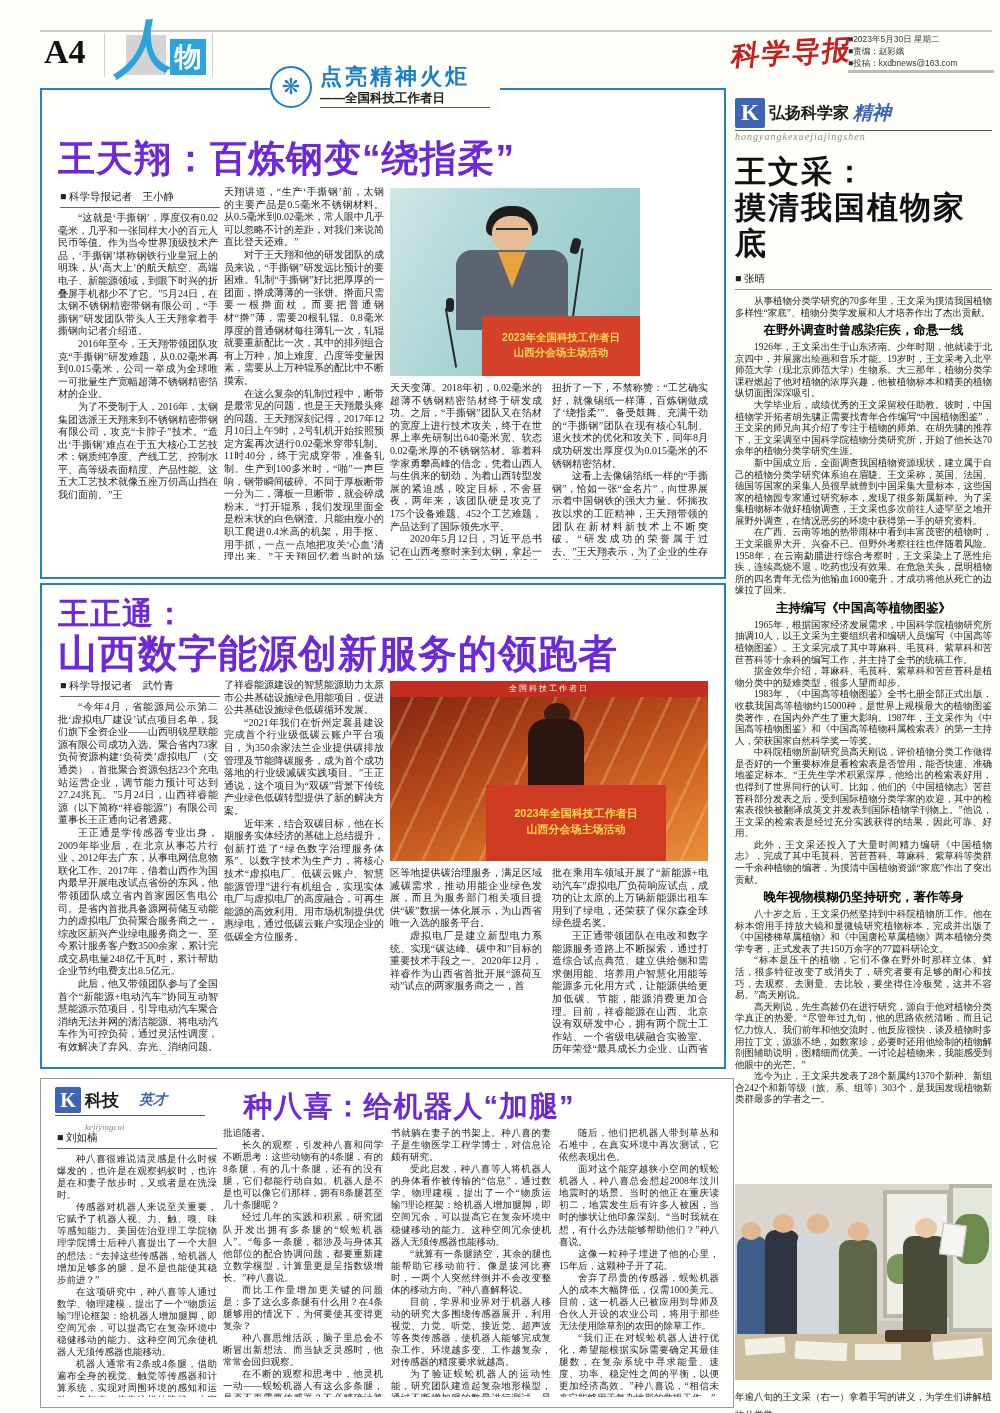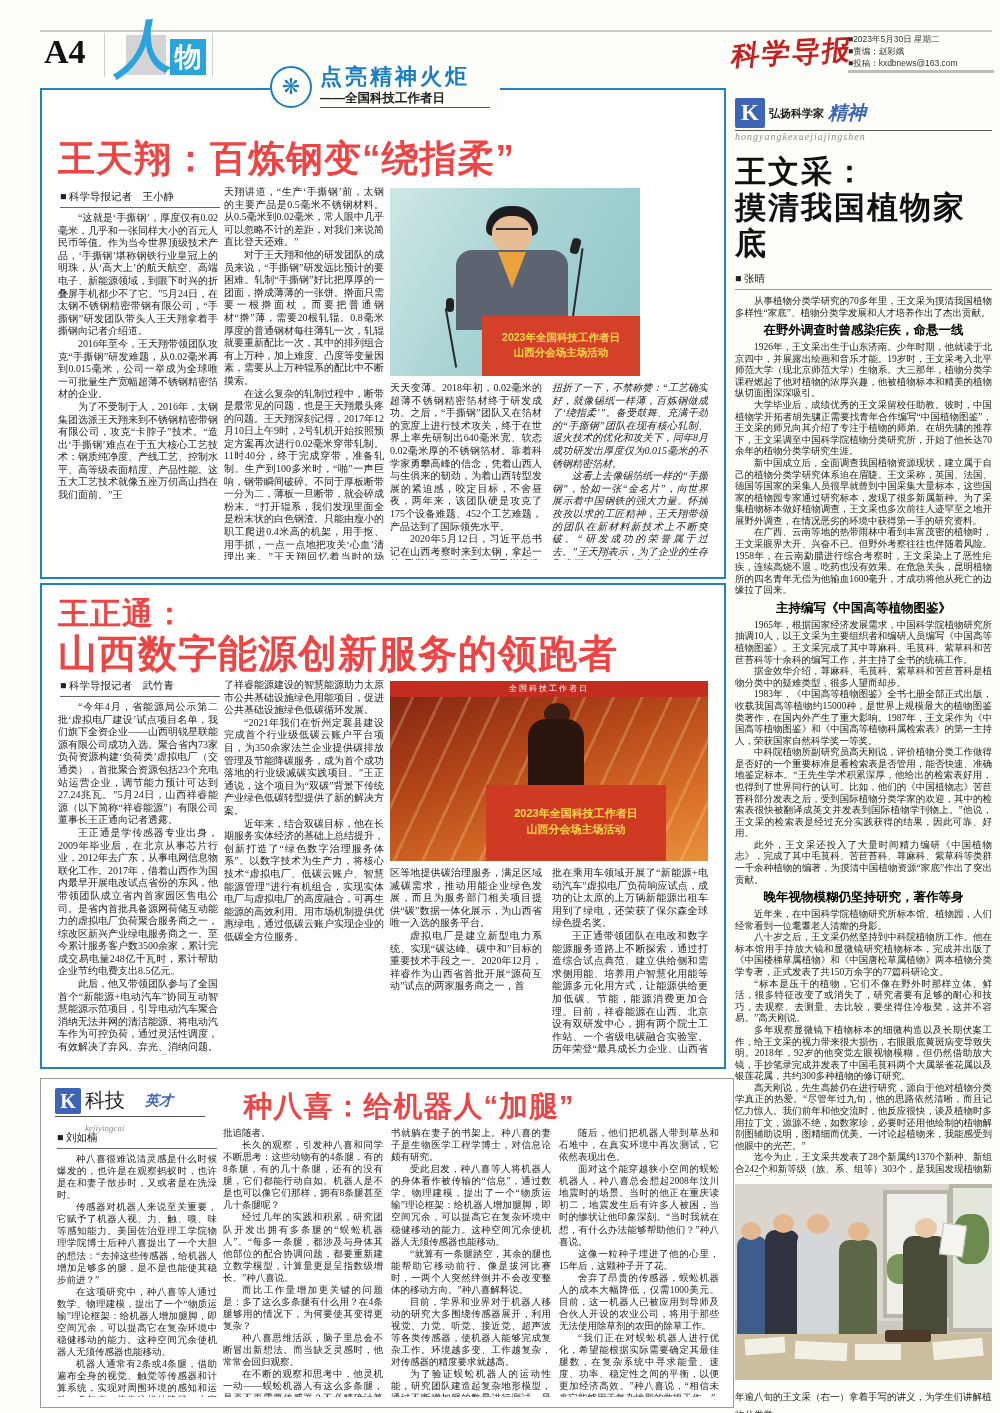--- a/index.html
+++ b/index.html
@@ -27,21 +27,21 @@
           font-size:22px;color:#1b7dc2;letter-spacing:3px;}
   .banner-sub{position:absolute;left:50px;top:30px;font-family:"Liberation Sans",sans-serif;font-weight:bold;
           font-size:12.5px;color:#222;}
   .banner-rule{position:absolute;left:50px;top:47px;width:170px;height:1px;background:#555;}
 
   
   .box-a1{left:40px;top:88px;width:682px;height:487px;border:2px solid #1e83c0;background:#fff;}
   .box-a2{left:40px;top:583px;width:682px;height:482px;border:2px solid #1e83c0;background:#fff;}
   .box-a3{left:40px;top:1078px;width:692px;height:328px;border:1px solid #9a9a9a;background:#fff;}
 
-  .headline{font-family:"Liberation Sans",sans-serif;font-weight:bold;color:#ef4444;letter-spacing:1px;}
+  .headline{font-family:"Liberation Sans",sans-serif;font-weight:bold;color:#6d28d9;letter-spacing:1px;}
   .byline{font-size:10.5px;color:#222;padding-bottom:3px;border-bottom:1px solid #666;}
 
   .col p{margin:0;text-indent:2em;text-align:justify;}
   .col p.cont{text-indent:0;}
   .bodytext p{font-size:10px;line-height:1.26;}
   .smalltext p{font-size:9.5px;line-height:1.27;}
   .colwrap{display:flex;}
 
   
   .photo1{position:relative;width:250px;height:188px;overflow:hidden;
@@ -152,21 +152,21 @@
             <span>2023年全国科技工作者日</span><br>
             <span>山西分会场主场活动</span>
           </div>
         </div>
       </div>
       <div class="colwrap" style="margin-top:6px;gap:10px;">
         <div class="col bodytext" style="width:152px;height:178px;overflow:hidden;">
             <p class="cont">天天变薄。2018年初，0.02毫米的超薄不锈钢精密箔材终于研发成功。之后，“手撕钢”团队又在箔材的宽度上进行技术攻关，终于在世界上率先研制出640毫米宽、软态0.02毫米厚的不锈钢箔材。靠着科学家勇攀高峰的信念，凭着山西人与生俱来的韧劲，为着山西转型发展的紧迫感，咬定目标，不舍昼夜，两年来，该团队硬是攻克了175个设备难题、452个工艺难题，产品达到了国际领先水平。</p>
             <p>2020年5月12日，习近平总书记在山西考察时来到太钢，拿起一片“手撕钢”仔细察看，用手指轻轻</p>
           </div>
-        <div class="col bodytext" style="width:156px;height:178px;overflow:hidden;font-style:italic;">
+        <div class="col bodytext" style="width:156px;height:178px;overflow:hidden;">
             <p class="cont">扭折了一下，不禁称赞：“工艺确实好，就像锡纸一样薄，百炼钢做成了‘绕指柔’”。备受鼓舞、充满干劲的“手撕钢”团队在现有核心轧制、退火技术的优化和攻关下，同年8月成功研发出厚度仅为0.015毫米的不锈钢精密箔材。</p>
             <p>这看上去像锡箔纸一样的“手撕钢”，恰如一张“金名片”，向世界展示着中国钢铁的强大力量。怀揣孜孜以求的工匠精神，王天翔带领的团队在新材料新技术上不断突破。“研发成功的荣誉属于过去。”王天翔表示，为了企业的生存和发展，自己会一直在路上。</p>
           </div>
       </div>
     </div>
   </div>
 
   <div class="abs box-a2">
     <div class="abs headline" style="left:16px;top:8px;font-size:31px;">王正通：</div>
     <div class="abs headline" style="left:16px;top:42px;font-size:39px;">山西数字能源创新服务的领跑者</div>
@@ -206,21 +206,21 @@
             <p class="cont">批在乘用车领域开展了“新能源+电动汽车”虚拟电厂负荷响应试点，成功的让太原的上万辆新能源出租车用到了绿电，还荣获了保尔森全球绿色提名奖。</p>
             <p>王正通带领团队在电改和数字能源服务道路上不断探索，通过打造综合试点典范、建立供给侧和需求侧用能、培养用户智慧化用能等能源多元化用方式，让能源供给更加低碳、节能，能源消费更加合理。目前，祥睿能源在山西、北京设有双研发中心，拥有两个院士工作站、一个省级电碳融合实验室。历年荣登“最具成长力企业、山西省准独角兽企业、山西最具发展潜力民营企业，2022山西数字经济民营企业10强”榜单。</p>
           </div>
       </div>
     </div>
   </div>
 
   <div class="abs box-a3">
     <div class="abs" style="left:14px;top:8px;width:170px;">
       <span class="a3-badge-k" style="display:inline-block;width:26px;height:26px;font-size:20px;line-height:26px;vertical-align:middle;">K</span>
-      <span style="font-family:'Liberation Sans',sans-serif;font-weight:normal;font-size:20px;vertical-align:middle;">科技</span>
+      <span style="font-family:'Liberation Sans',sans-serif;font-weight:bold;font-size:17px;vertical-align:middle;">科技</span>
       <span class="script-blue" style="font-size:14px;vertical-align:middle;margin-left:16px;">英才</span>
       <div style="border-top:1px solid #555;margin-top:2px;width:150px;">
         <span class="a3-pinyin" style="font-size:9px;margin-left:30px;">kejiyingcai</span>
       </div>
     </div>
     <div class="abs headline" style="left:188px;top:8px;width:360px;text-align:center;font-size:29px;">种八喜：给机器人“加腿”</div>
     <div class="abs byline" style="left:16px;top:52px;width:160px;">■ 刘如楠</div>
 
     <div class="abs col smalltext" style="left:16px;top:74px;width:160px;height:244px;overflow:hidden;">
         <p>种八喜很难说清灵感是什么时候爆发的，也许是在观察蚂蚁时，也许是在和妻子散步时，又或者是在洗澡时。</p>
@@ -248,21 +248,21 @@
         <p>面对这个能穿越狭小空间的蜈蚣机器人，种八喜总会想起2008年汶川地震时的场景。当时的他正在重庆读初二，地震发生后有许多人被困，当时的惨状让他印象深刻。“当时我就在想，有什么办法能够帮助他们？”种八喜说。</p>
         <p>这像一粒种子埋进了他的心里，15年后，这颗种子开了花。</p>
         <p>舍弃了昂贵的传感器，蜈蚣机器人的成本大幅降低，仅需1000美元。目前，这一机器人已被应用到导师及合伙人开设的农业公司，将用于那些无法使用除草剂的农田的除草工作。</p>
         <p>“我们正在对蜈蚣机器人进行优化，希望能根据实际需要确定其最佳腿数，在复杂系统中寻求能量、速度、功率、稳定性之间的平衡，以便更加经济高效。”种八喜说，“相信未来它能够用于复杂地形的救援工作。”</p>
       </div>
   </div>
 
   <div class="abs" style="left:735px;top:98px;width:257px;">
     <div style="border-bottom:1px solid #555;padding-bottom:2px;">
       <span class="a4-badge-k" style="display:inline-block;width:30px;height:30px;font-size:23px;line-height:30px;vertical-align:middle;">K</span>
-      <span style="font-family:'Liberation Sans',sans-serif;font-weight:bold;font-size:11px;vertical-align:middle;">弘扬科学家</span>
+      <span style="font-family:'Liberation Sans',sans-serif;font-weight:bold;font-size:16px;vertical-align:middle;">弘扬科学家</span>
       <span class="script-blue" style="font-size:19px;vertical-align:middle;">精神</span>
     </div>
     <div class="a4-pinyin" style="font-size:10px;letter-spacing:1px;">hongyangkexuejiajingshen</div>
 
     <div class="a4-headline" style="margin-top:12px;">王文采：</div>
     <div class="a4-headline">摸清我国植物家底</div>
     <div class="byline" style="margin-top:10px;width:257px;border-bottom:1px solid #999;">■ 张晴</div>
 
     <div class="a4-body" style="margin-top:6px;height:880px;overflow:hidden;">
       <p>从事植物分类学研究的70多年里，王文采为摸清我国植物多样性“家底”、植物分类学发展和人才培养作出了杰出贡献。</p>
@@ -276,24 +276,22 @@
       <h3>主持编写《中国高等植物图鉴》</h3>
       <div class="col">
           <p>1965年，根据国家经济发展需求，中国科学院植物研究所抽调10人，以王文采为主要组织者和编研人员编写《中国高等植物图鉴》。王文采完成了其中荨麻科、毛茛科、紫草科和苦苣苔科等十余科的编写工作，并主持了全书的统稿工作。</p>
           <p>据金效华介绍，荨麻科、毛茛科、紫草科和苦苣苔科是植物分类中的疑难类型，很多人望而却步。</p>
           <p>1983年，《中国高等植物图鉴》全书七册全部正式出版，收载我国高等植物约15000种，是世界上规模最大的植物图鉴类著作，在国内外产生了重大影响。1987年，王文采作为《中国高等植物图鉴》和《中国高等植物科属检索表》的第一主持人，荣获国家自然科学奖一等奖。</p>
           <p>中科院植物所副研究员高天刚说，评价植物分类工作做得是否好的一个重要标准是看检索表是否管用，能否快速、准确地鉴定标本。“王先生学术积累深厚，他给出的检索表好用，也得到了世界同行的认可。比如，他们的《中国植物志》苦苣苔科部分发表之后，受到国际植物分类学家的欢迎，其中的检索表很快被翻译成英文并发表到国际植物学刊物上。”他说，王文采的检索表是经过充分实践获得的结果，因此可靠、好用。</p>
           <p>此外，王文采还投入了大量时间精力编研《中国植物志》，完成了其中毛茛科、苦苣苔科、荨麻科、紫草科等类群一千余种植物的编著，为摸清中国植物资源“家底”作出了突出贡献。</p>
         </div>
       <h3>晚年视物模糊仍坚持研究，著作等身</h3>
       <div class="col">
-          <p>近年来，在中国科学院植物研究所标本馆、植物园，人们经常看到一位耄耋老人清癯的身影。</p>
           <p>八十岁之后，王文采仍然坚持到中科院植物所工作。他在标本馆用手持放大镜和显微镜研究植物标本，完成并出版了《中国楼梯草属植物》和《中国唐松草属植物》两本植物分类学专著，正式发表了共150万余字的77篇科研论文。</p>
           <p>“标本是压干的植物，它们不像在野外时那样立体、鲜活，很多特征改变了或消失了，研究者要有足够的耐心和技巧，去观察、去测量、去比较，要坐得住冷板凳，这并不容易。”高天刚说。</p>
-          <p>多年观察显微镜下植物标本的细微构造以及长期伏案工作，给王文采的视力带来很大损伤，右眼眼底黄斑病变导致失明。2018年，92岁的他突觉左眼视物模糊，但仍然借助放大镜，手抄笔录完成并发表了中国毛茛科两个大属翠雀花属以及银莲花属，共约300多种植物的修订研究。</p>
           <p>高天刚说，先生高龄仍在进行研究，源自于他对植物分类学真正的热爱。“尽管年过九旬，他的思路依然清晰，而且记忆力惊人。我们前年和他交流时，他反应很快，谈及植物时多用拉丁文，源源不绝，如数家珍，必要时还用他绘制的植物解剖图辅助说明，图精细而优美。一讨论起植物来，我能感受到他眼中的光芒。”</p>
           <p>迄今为止，王文采共发表了28个新属约1370个新种、新组合242个和新等级（族、系、组等）303个，是我国发现植物新类群最多的学者之一。</p>
         </div>
     </div>
 
     <div class="photo3" style="margin-top:8px;">
       <div class="p3-wall"></div>
       <div class="p3-win1"></div>
       <div class="p3-win2"></div>
       <div class="p3-green1"></div>

